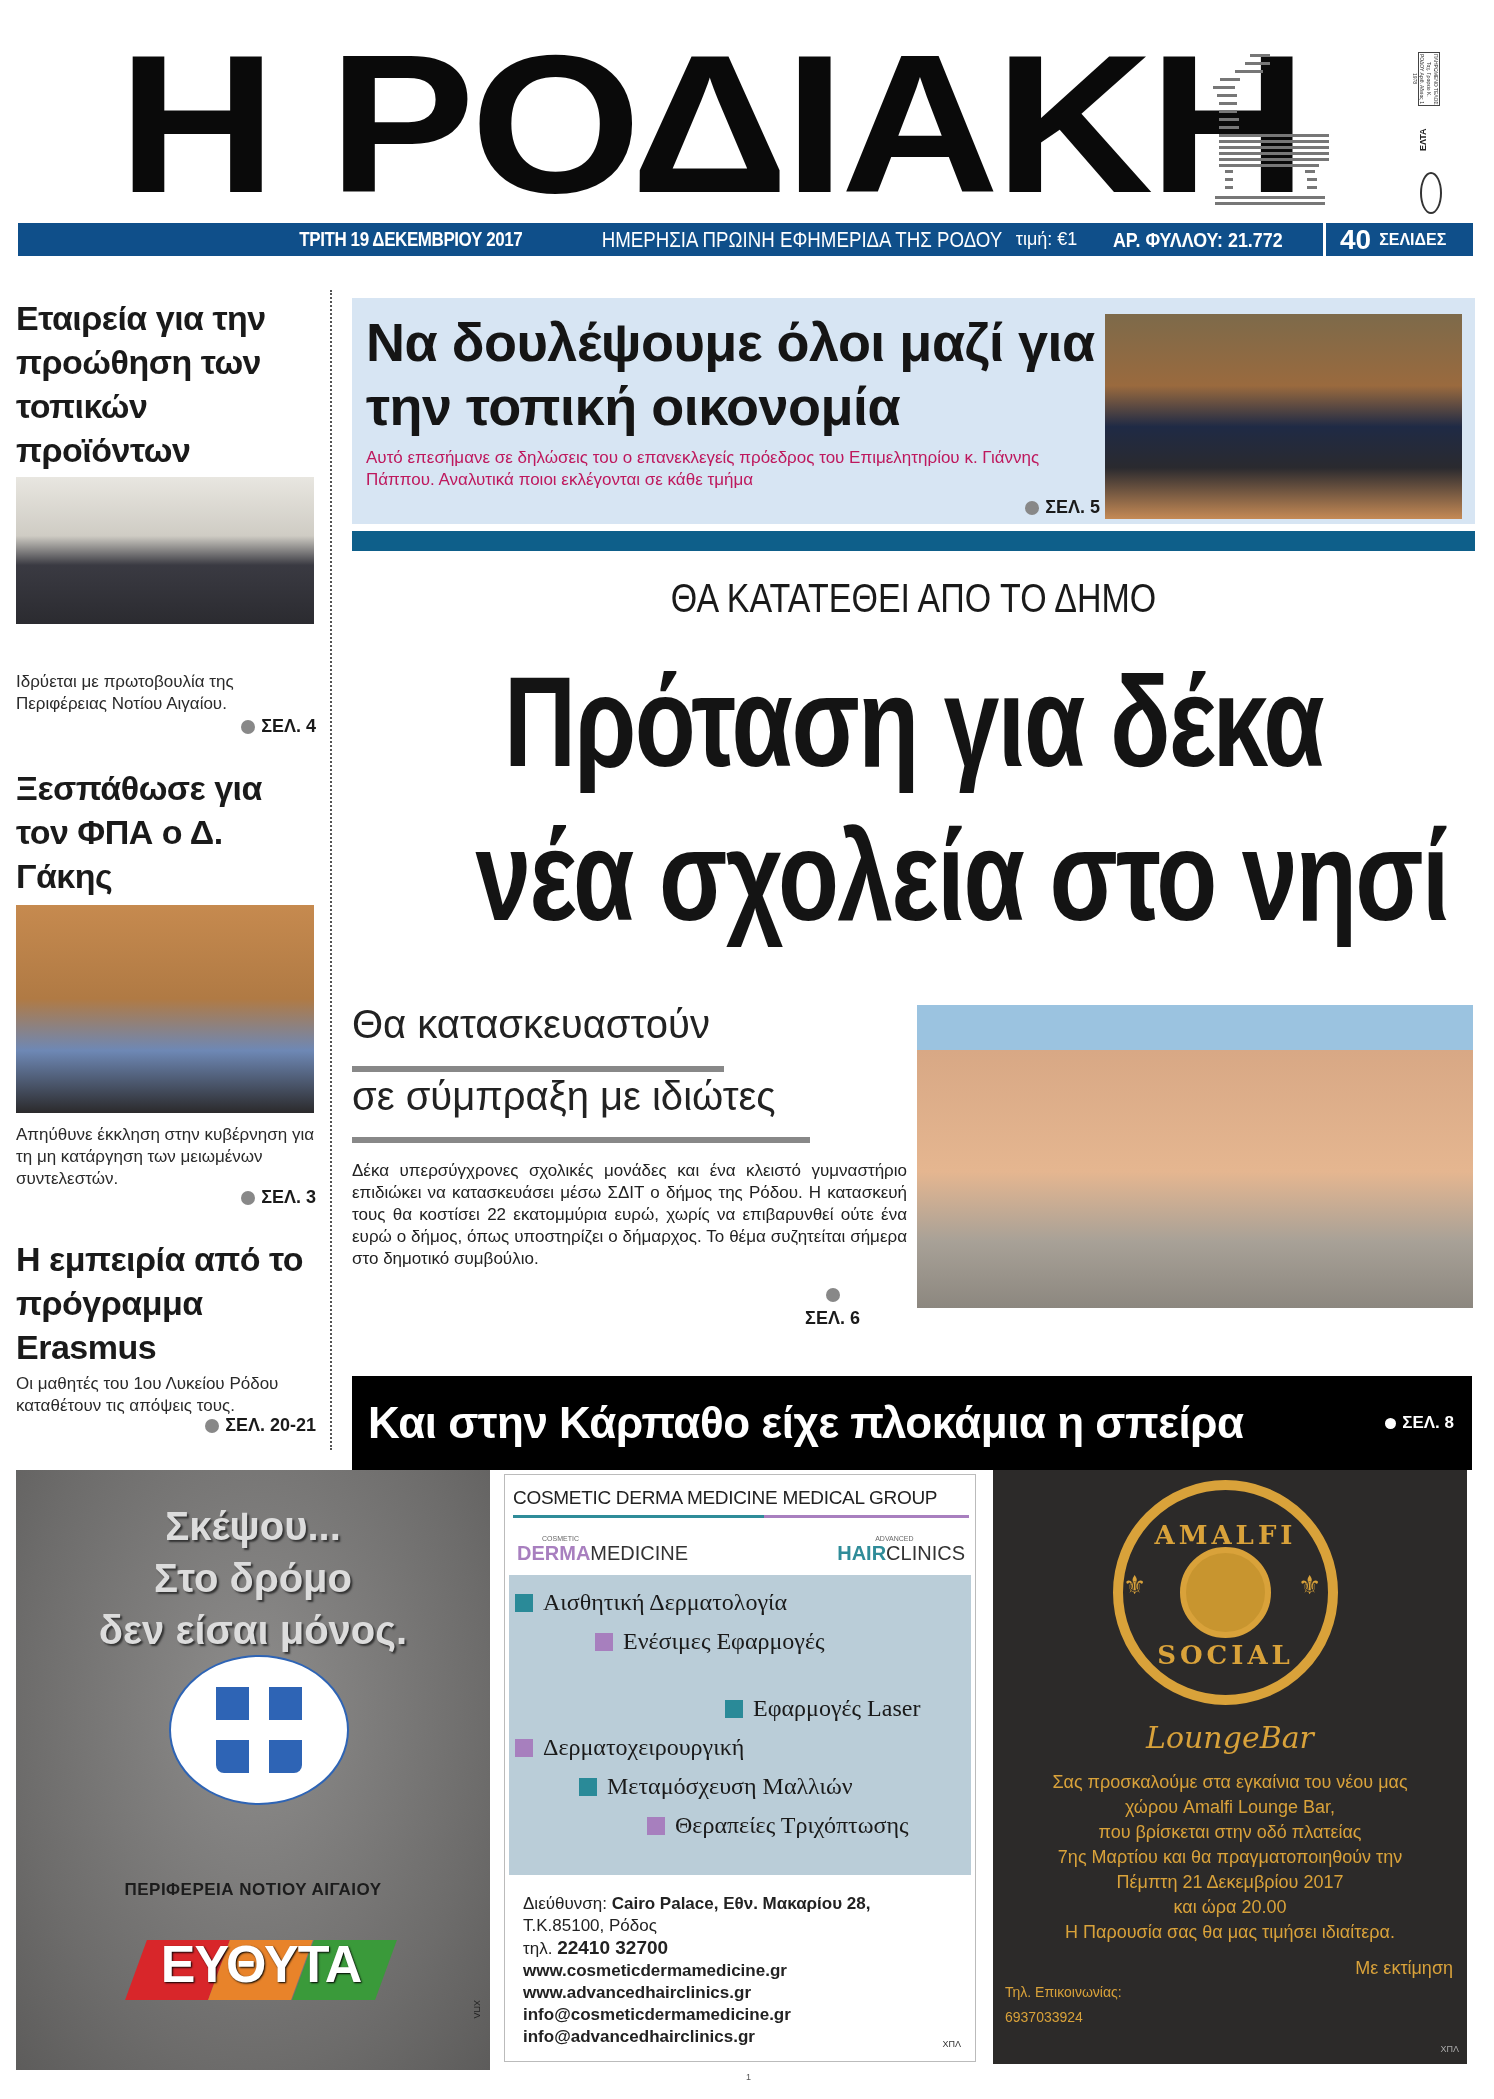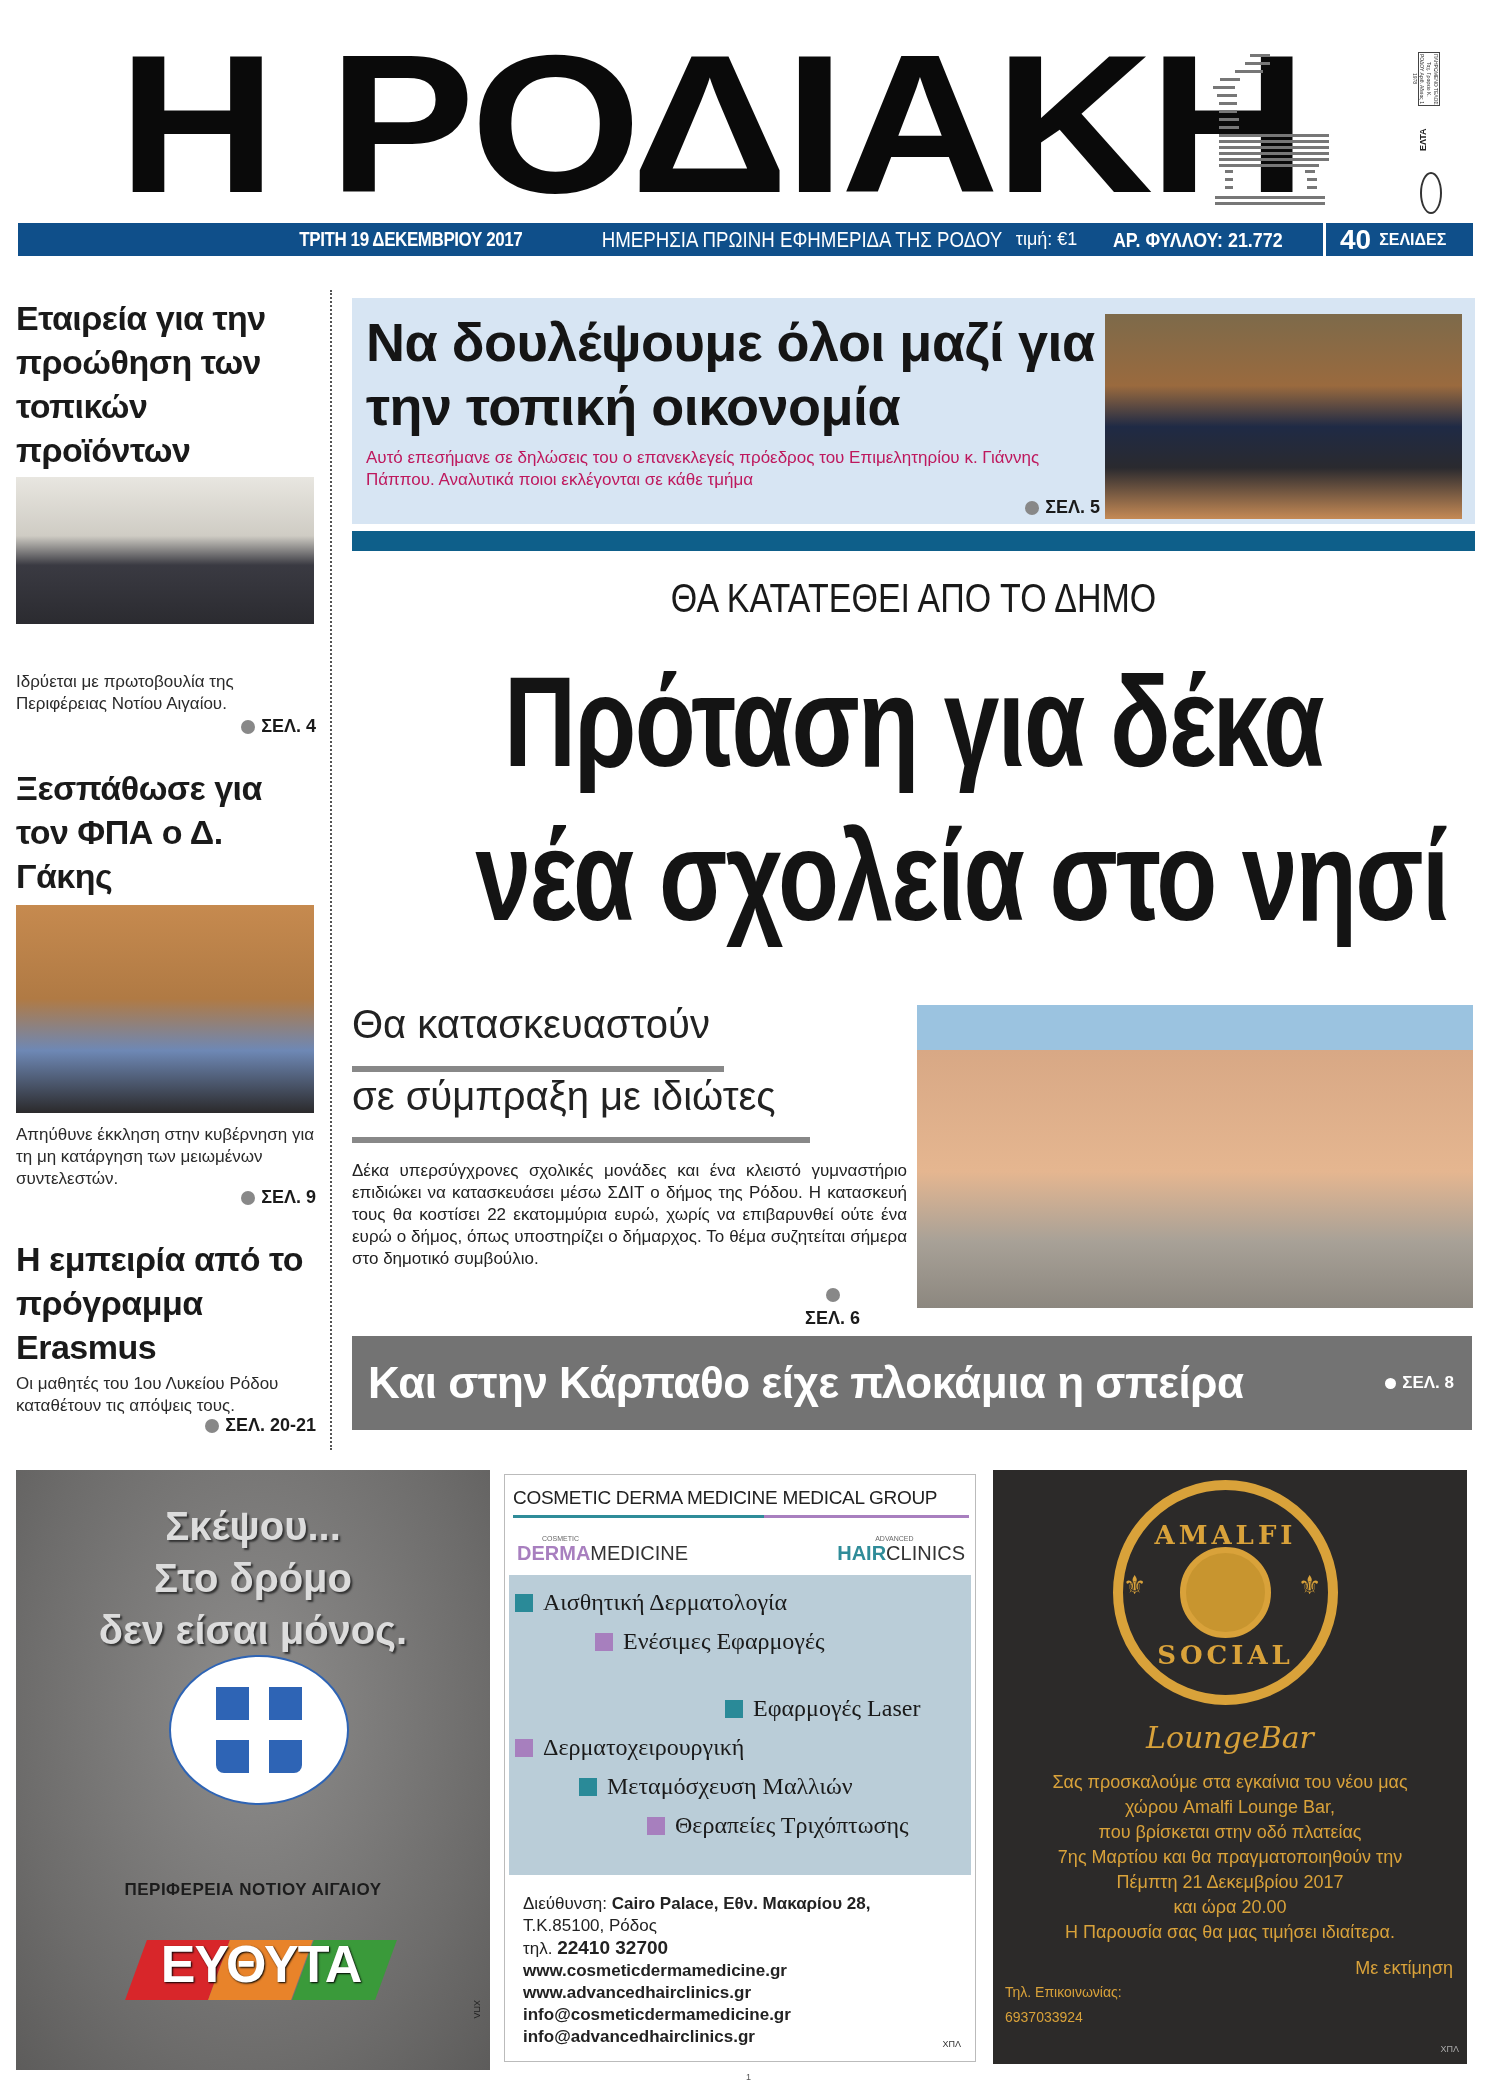--- a/index.html
+++ b/index.html
@@ -44,21 +44,21 @@
   .sub1 { left: 352px; top: 1002px; font-size: 40px; color: #222; }
   .rule1 { left: 352px; top: 1066px; width: 372px; height: 6px; background: #888; }
   .sub2 { left: 352px; top: 1074px; font-size: 40px; color: #222; }
   .rule2 { left: 352px; top: 1137px; width: 458px; height: 6px; background: #888; }
   .main-text { left: 352px; top: 1160px; width: 555px; font-size: 17px; line-height: 22px; color: #222; text-align: justify; }
   .main-sel { left: 760px; top: 1288px; width: 145px; flex-direction: column; }
 
   .school-photo { left: 917px; top: 1005px; width: 556px; height: 303px; background: linear-gradient(#9bc3e0 0%, #9bc3e0 15%, #d8a885 15%, #e5b690 55%, #a8a197 78%, #8c877f 100%); }
 
   
-  .red-banner { left: 352px; top: 1336px; width: 1120px; height: 94px; background: #737373; display: flex; align-items: center; padding-left: 16px; }
+  .red-banner { left: 352px; top: 1376px; width: 1120px; height: 94px; background: #000000; display: flex; align-items: center; padding-left: 16px; }
   .red-banner .txt { color: #fff; font-weight: bold; font-size: 44px; flex: 1; letter-spacing: -0.5px; }
   .red-banner .sel { color: #fff; font-size: 17px; margin-right: 18px; }
   .red-banner .sel .dot { background: #fff; width: 11px; height: 11px; }
 
   
   .ad1 { left: 16px; top: 1470px; width: 474px; height: 600px; background: radial-gradient(ellipse at 50% 40%, #8e8d8c 0%, #6d6c6b 70%, #5d5c5b 100%); overflow: hidden; }
   .ad1 .slogan { position: absolute; left: 0; top: 30px; width: 100%; text-align: center; font-weight: bold; font-size: 40px; line-height: 52px; color: #dcdcdc; text-shadow: 2px 2px 2px #333; }
   .ad1 .emblem { position: absolute; left: 153px; top: 185px; width: 180px; height: 150px; border-radius: 50%; background: #fff; border: 2px solid #2e64b5; display: flex; align-items: center; justify-content: center; }
   .ad1 .shield { width: 86px; height: 86px; background: #2e64b5; position: relative; border-radius: 0 0 8px 8px; }
   .ad1 .shield::before { content: ""; position: absolute; left: 33px; top: 0; width: 20px; height: 86px; background: #fff; }
@@ -158,21 +158,21 @@
 <div class="abs sel" style="left:176px;top:716px;width:140px;">
     <span class="dot"></span>
     <span>ΣΕΛ. 4</span>
   </div>
 
 <div class="abs lc-head" style="left:16px;top:766px;width:300px;">Ξεσπάθωσε για τον ΦΠΑ ο Δ. Γάκης</div>
 <div class="photo" style="left:16px;top:905px;width:298px;height:208px;background:linear-gradient(180deg,#c68a4f 0%,#b07a44 45%,#6e88b5 70%,#2b2a2b 100%);"></div>
 <div class="abs lc-text" style="left:16px;top:1124px;width:300px;">Απηύθυνε έκκληση στην κυβέρνηση για τη μη κατάργηση των μειωμένων συντελεστών.</div>
 <div class="abs sel" style="left:176px;top:1187px;width:140px;">
     <span class="dot"></span>
-    <span>ΣΕΛ. 9</span>
+    <span>ΣΕΛ. 3</span>
   </div>
 
 <div class="abs lc-head" style="left:16px;top:1237px;width:300px;">Η εμπειρία από το πρόγραμμα Erasmus</div>
 <div class="abs lc-text" style="left:16px;top:1373px;width:300px;">Οι μαθητές του 1ου Λυκείου Ρόδου καταθέτουν τις απόψεις τους.</div>
 <div class="abs sel" style="left:176px;top:1415px;width:140px;">
     <span class="dot"></span>
     <span>ΣΕΛ. 20-21</span>
   </div>
 
 <div class="abs lead-box"></div>

